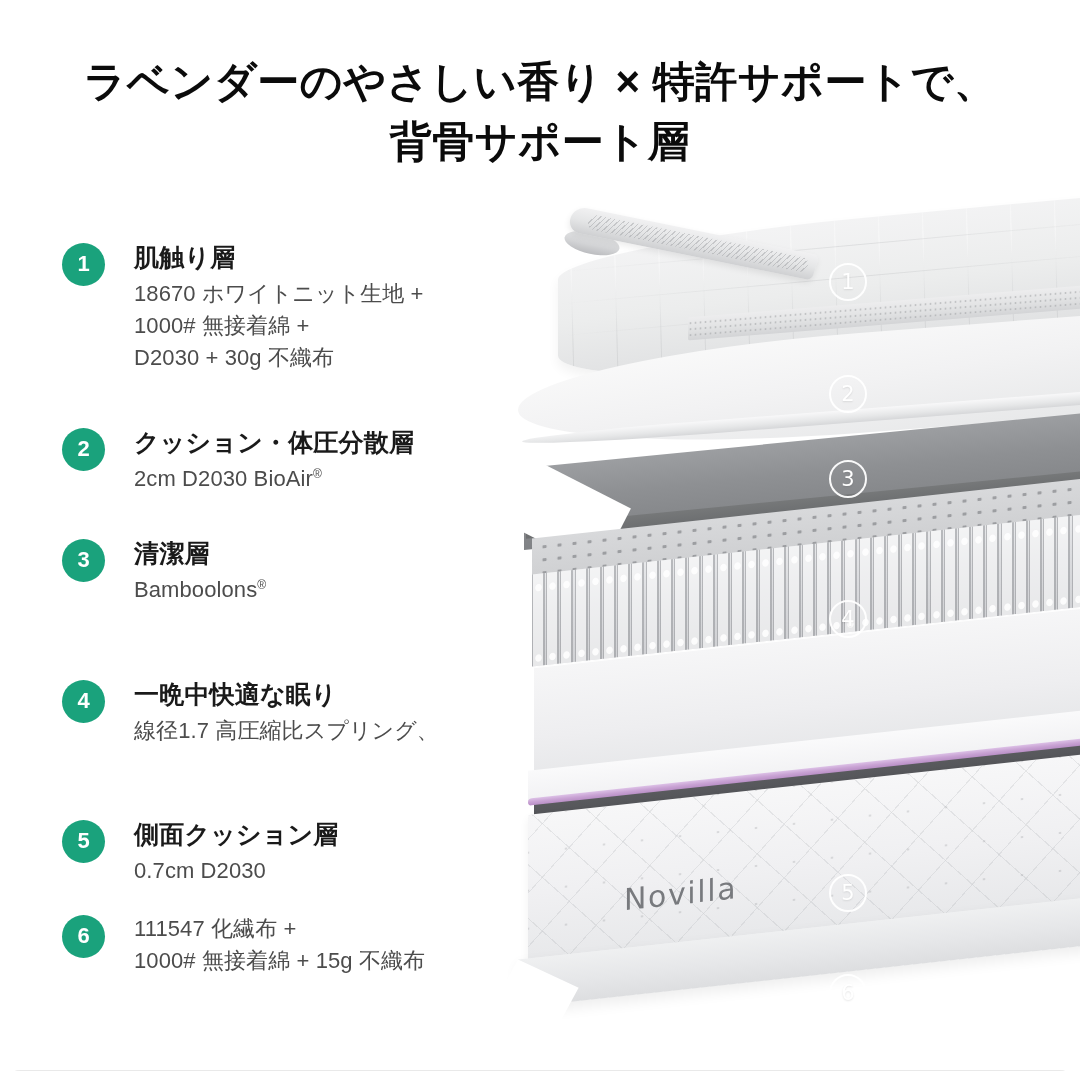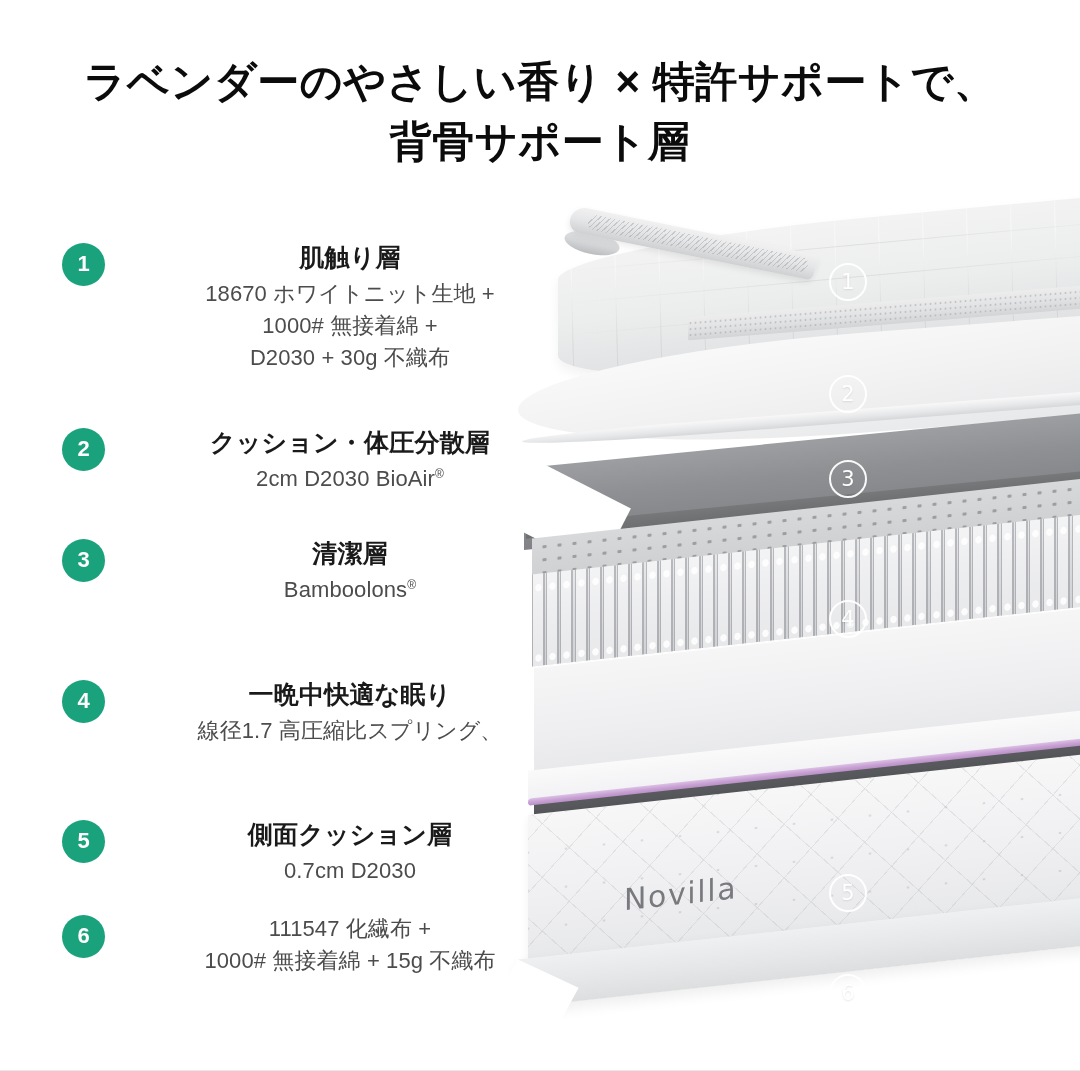--- a/index.html
+++ b/index.html
@@ -3,21 +3,21 @@
 <meta charset="utf-8">
 <style>
   html,body{margin:0;padding:0;}
   body{
     width:1080px;height:1071px;
     background:#ffffff;
     font-family:"Liberation Sans","DejaVu Sans",sans-serif;
     overflow:hidden;position:relative;
     -webkit-font-smoothing:antialiased;
   }
-  .page{position:relative;width:1080px;height:1071px;background:#fff;overflow:hidden;}
+  .page{position:relative;width:1080px;height:1071px;background:#fff;overflow:hidden;border-radius:21px;}
 
   
   .headline{
     position:absolute;left:0;top:52px;width:1080px;
     text-align:center;
     color:#0b0b0b;
     font-weight:700;
     font-size:42px;
     line-height:1.42;
     letter-spacing:0.5px;
@@ -32,21 +32,21 @@
     position:absolute;left:0;top:0;
     width:43px;height:43px;border-radius:50%;
     background:#1aa27c;
     color:#ffffff;
     font-size:22px;font-weight:700;
     display:flex;align-items:center;justify-content:center;
     line-height:1;
     box-sizing:border-box;
     padding-bottom:1px;
   }
-  .layer-text{position:absolute;left:88px;top:-2px;width:400px;text-align:center;}
+  .layer-text{position:absolute;left:72px;top:-2px;width:400px;}
   .layer-title{
     font-size:25px;font-weight:700;color:#1a1a1a;
     line-height:1.30;margin:0 0 4px 0;letter-spacing:0.2px;
   }
   .layer-desc{
     font-size:22px;font-weight:400;color:#4c4c4c;
     line-height:1.47;margin:0;letter-spacing:0.1px;
     white-space:nowrap;
   }
   .layer-desc sup{font-size:12px;vertical-align:super;line-height:0;}

